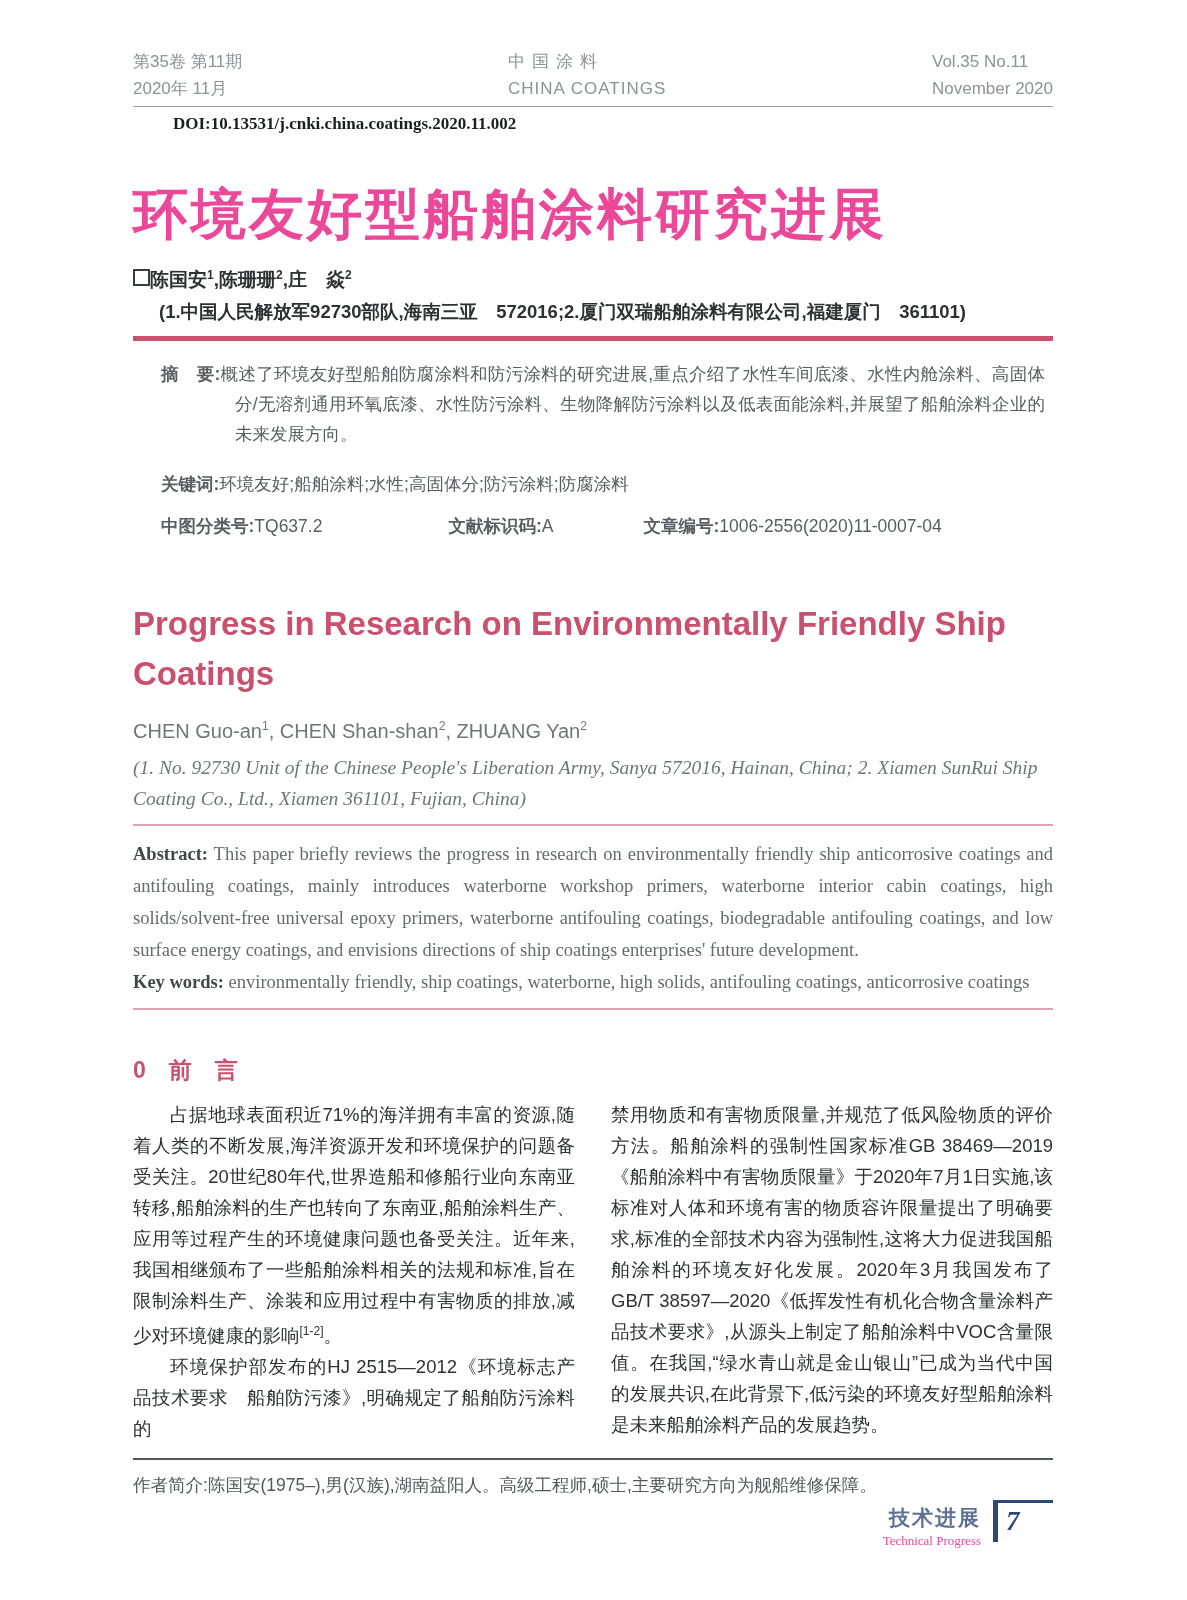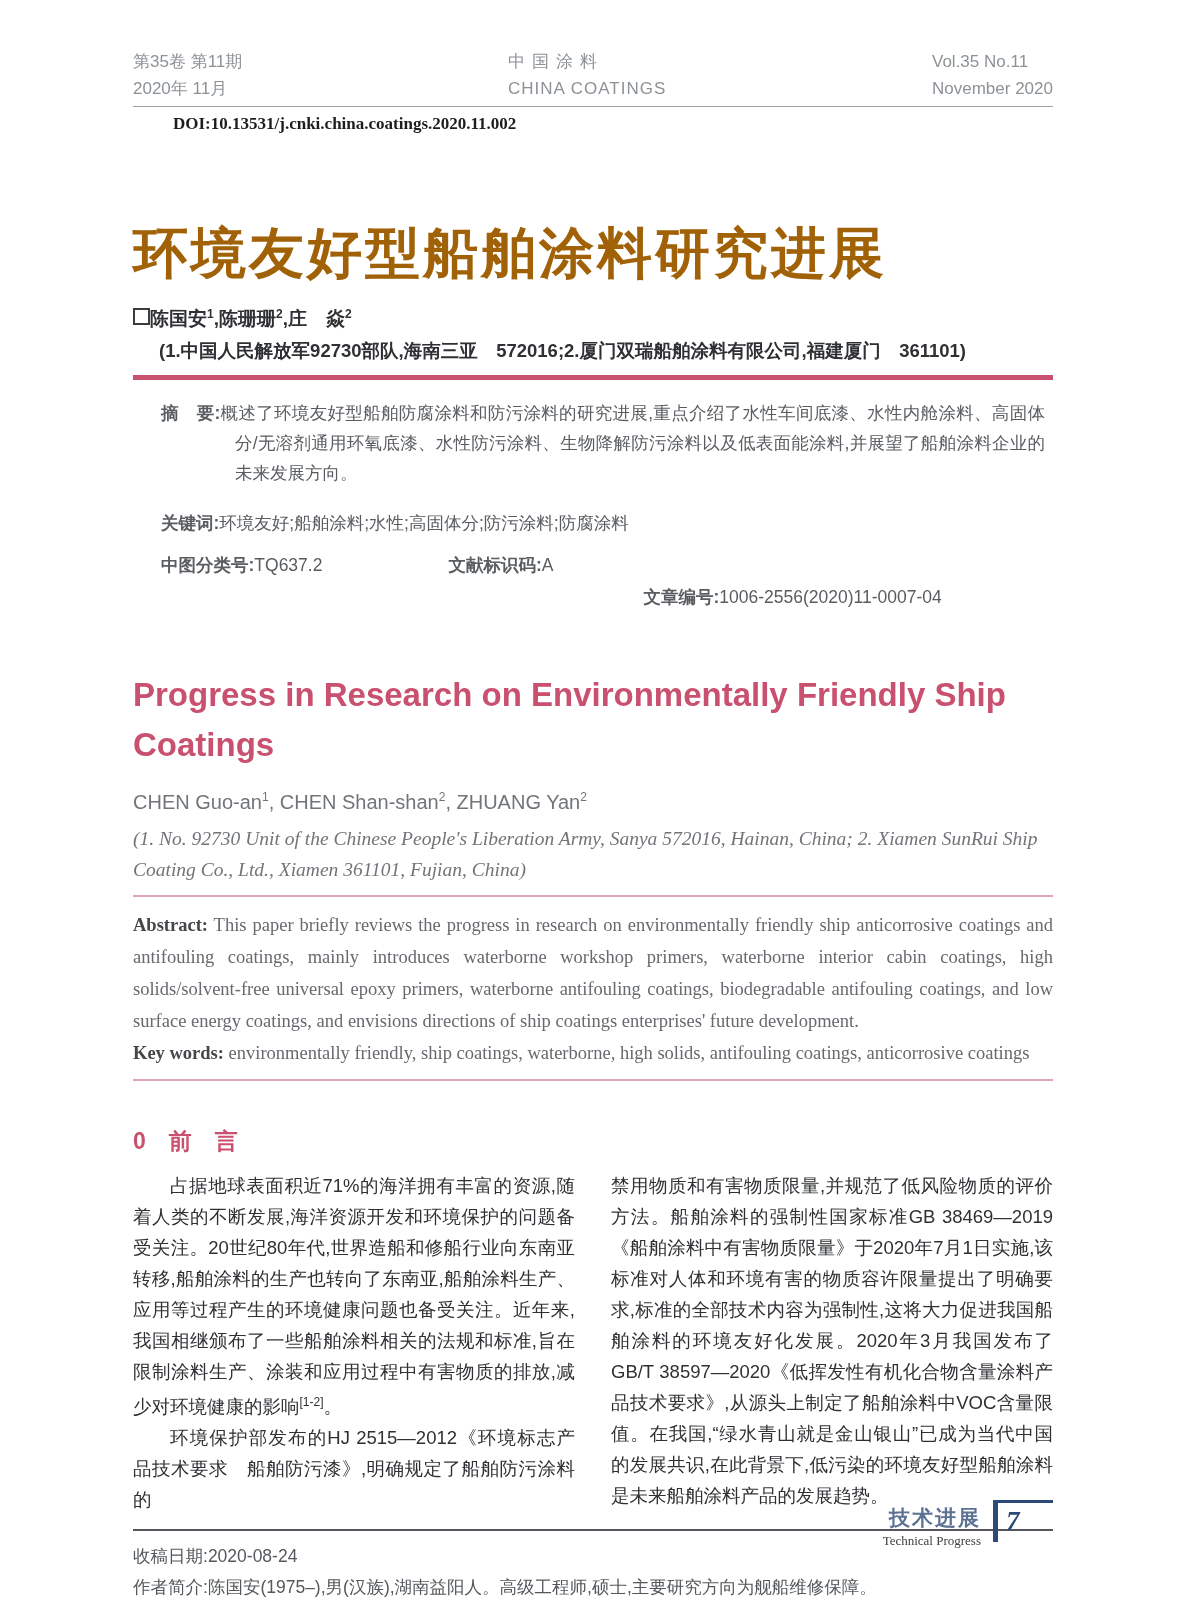--- a/index.html
+++ b/index.html
@@ -14,39 +14,39 @@
     color:#8d9297; font-size:17px; line-height:27px; }
   .jh-center { text-align:left; }
   .jh-right { }
   .zh-spaced { letter-spacing:7px; }
   .en-spaced { letter-spacing:1px; }
   .header-rule { border-bottom:1.5px solid #9aa0a5; margin-top:4px; }
   .doi { font-family:"Liberation Serif", serif; font-weight:600; font-size:17px;
     color:#1b1d1f; margin-top:7px;margin-left:40px; }
 
   
-  .cn-title { margin-top:88px; font-size:55px; font-weight:900; color:#a16207;
+  .cn-title { margin-top:49px; font-size:55px; font-weight:900; color:#ec4899;
     letter-spacing:3px; line-height:62px; }
   .authors-row { margin-top:16px; display:flex; align-items:center; gap:0;
     font-size:19px; font-weight:700; color:#2e3033; line-height:28px; }
   .marker-square { width:13px; height:13px; border:2px solid #3a3d40; flex:0 0 auto; }
   .authors-row sup, .en-authors sup { font-size:12px; }
   .cn-affil { margin-top:4px; padding-left:26px; font-size:18.5px; font-weight:600;
     color:#2e3033; line-height:28px; }
   .rule-thick { height:5px; background:#c9506e; margin-top:10px; }
 
   
   .cn-abs-block { margin-top:18px; padding-left:28px; padding-right:8px;
     color:#595d61; font-size:17.5px; line-height:30px; font-weight:500; }
   .hanging { padding-left:74px; text-indent:-74px; text-align:justify; }
   .lbl { font-weight:700; }
   .cn-keywords { margin-top:20px; }
   .cls-row { margin-top:12px; display:flex; }
   .cls-doc { margin-left:126px; }
-  .cls-id { margin-left:90px;margin-top:32px; }
+  .cls-id { margin-left:90px; }
 
   
   .en-block { margin-top:58px; }
   .en-title { font-size:33px; line-height:50px; font-weight:800; color:#c9506e; }
   .en-authors { margin-top:14px; font-size:20px; color:#717579; line-height:26px; }
   .en-affil { margin-top:8px; font-family:"Liberation Serif", serif; font-style:italic;
     font-size:19.5px; line-height:31px; color:#717579; }
   .rule-thin { height:2px; background:#dfa3b1; margin-top:10px; }
   .en-abstract { margin-top:12px; font-family:"Liberation Serif", serif;
     font-size:18.5px; line-height:32px; text-align:justify; color:#66696d; }
@@ -66,21 +66,21 @@
   sup.ref { font-size:12px; }
 
   
   .footnote { margin-top:14px; border-top:2px solid #54585c; padding-top:10px;
     font-size:17.5px; line-height:31px; color:#54585c; }
 
   
   .page-footer { position:absolute; top:1500px; right:132px; display:flex; }
   .footer-labels { text-align:right; padding-top:4px;font-family:Liberation Serif, serif; }
   .f-zh { font-size:21px; font-weight:700; color:#5d7293; letter-spacing:2px; }
-  .f-en { font-size:13px; color:#404040; margin-top:1px; }
+  .f-en { font-size:13px; color:#ec4899; margin-top:1px; }
   .f-bracket { margin-left:12px; position:relative; width:62px; height:46px; }
   .fb-vert { position:absolute; left:0; top:0; width:5px; height:42px; background:#2c4a78; }
   .fb-horiz { position:absolute; left:5px; top:0; width:55px; height:3px; background:#2c4a78; }
   .fb-num { position:absolute; left:13px; top:6px; font-size:27px; font-style:italic;
     font-weight:700; color:#2c4a78; font-family:"Liberation Serif", serif; }
 </style>
 </head>
 <body>
 
 <div class="sheet">
@@ -152,23 +152,20 @@
         <p class="indent"><span>占据地球表面积近71%的海洋拥有丰富的资源,随着人类的不断发展,海洋资源开发和环境保护的问题备受关注。20世纪80年代,世界造船和修船行业向东南亚转移,船舶涂料的生产也转向了东南亚,船舶涂料生产、应用等过程产生的环境健康问题也备受关注。近年来,我国相继颁布了一些船舶涂料相关的法规和标准,旨在限制涂料生产、涂装和应用过程中有害物质的排放,减少对环境健康的影响</span><sup class="ref">[1-2]</sup><span>。</span></p>
         <p class="indent">环境保护部发布的HJ 2515—2012《环境标志产品技术要求　船舶防污漆》,明确规定了船舶防污涂料的</p>
       </div>
       <div class="col col-right">
         <p>禁用物质和有害物质限量,并规范了低风险物质的评价方法。船舶涂料的强制性国家标准GB 38469—2019《船舶涂料中有害物质限量》于2020年7月1日实施,该标准对人体和环境有害的物质容许限量提出了明确要求,标准的全部技术内容为强制性,这将大力促进我国船舶涂料的环境友好化发展。2020年3月我国发布了GB/T 38597—2020《低挥发性有机化合物含量涂料产品技术要求》,从源头上制定了船舶涂料中VOC含量限值。在我国,“绿水青山就是金山银山”已成为当代中国的发展共识,在此背景下,低污染的环境友好型船舶涂料是未来船舶涂料产品的发展趋势。</p>
       </div>
     </div>
 
     <div class="footnote">
       <div>
-        <span>收稿日期:</span><span>2020-08-24</span>
-      </div>
-      <div>
         <span>作者简介:</span><span>陈国安(1975–),男(汉族),湖南益阳人。高级工程师,硕士,主要研究方向为舰船维修保障。</span>
       </div>
     </div>
 
   </div>
 
   <div class="page-footer">
     <div class="footer-labels">
       <div class="f-zh">技术进展</div>
       <div class="f-en">Technical Progress</div>

